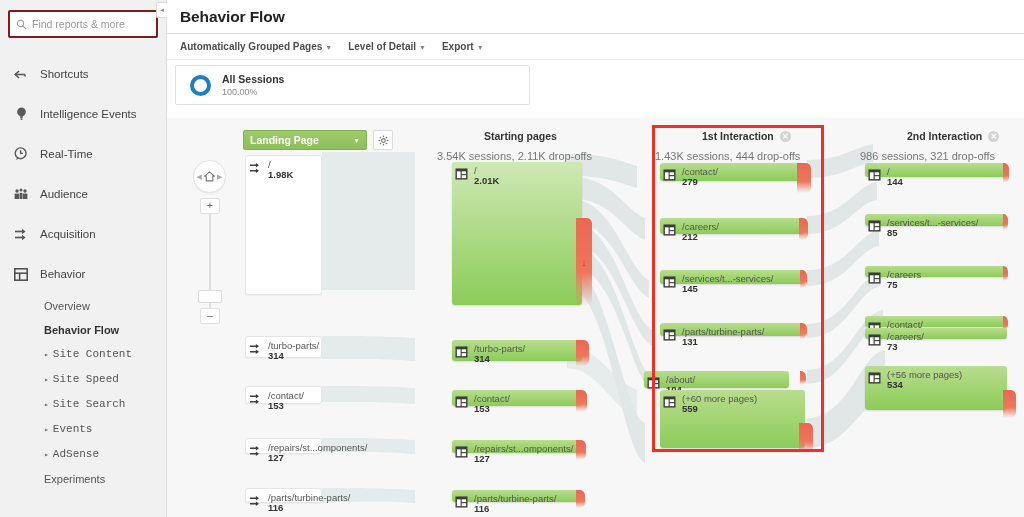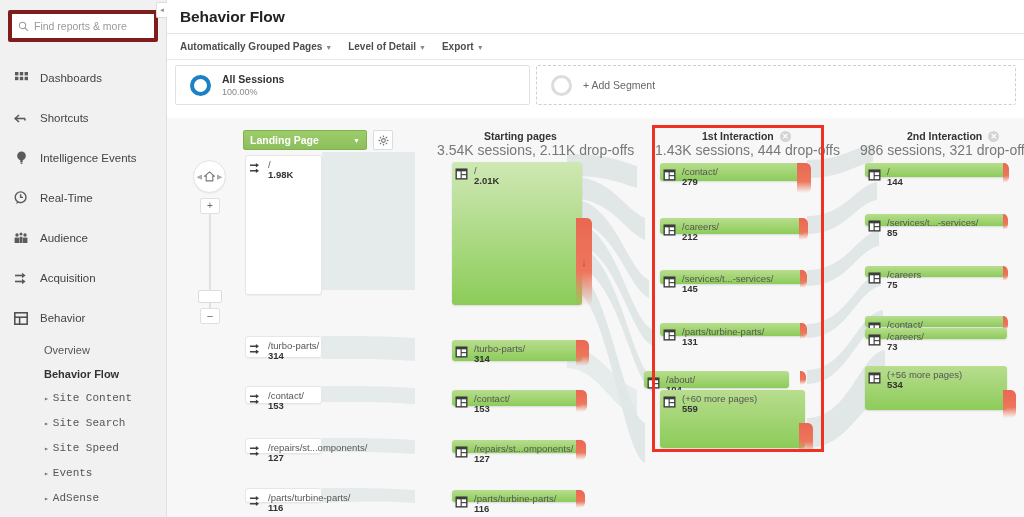--- a/index.html
+++ b/index.html
@@ -18,21 +18,21 @@
     background: #f1f1f1;
     border-right: 1px solid #e0e0e0;
     position: relative;
     flex: 0 0 167px;
   }
   .search-wrap { padding: 10px 8px 4px 8px; }
   .search-box {
     display: flex; align-items: center;
     height: 26px;
     background: #fff;
-    border: 4px solid #7f1d1d;
+    border: 2px solid #7f1d1d;
     border-radius: 2px;
     padding: 12px 6px;
   }
   .search-box svg { flex: 0 0 auto; margin-right: 5px; }
   .search-box input {
     border: 0; outline: 0; width: 100%;
     font-family: "Liberation Sans", sans-serif;
     font-size: 10.5px; color: #555;
     background: transparent;
   }
@@ -194,21 +194,21 @@
   .gear-btn {
     width: 20px; height: 20px;
     background: #fff; border: 1px solid #dcdcdc; border-radius: 2px;
     display: flex; align-items: center; justify-content: center;
     cursor: pointer;
   }
 
   
   .col-head { position: absolute; }
   .col-title { font-size: 10.5px; font-weight: bold; color: #333; display: flex; align-items: center; gap: 6px; padding-left: 47px; }
-  .col-sub { font-size: 14px; color: #777; margin-top: 0; white-space: nowrap; }
+  .col-sub { font-size: 11px; color: #777; margin-top: 8px; white-space: nowrap; }
   .close-x {
     width: 11px; height: 11px; border-radius: 50%;
     background: #d4d4d4; color: #fff;
     font-size: 8px; line-height: 11px; text-align: center;
     cursor: pointer;
   }
 
   
   .node { position: absolute; border-radius: 3px; }
   .node-label {
@@ -272,35 +272,20 @@
       <div class="search-box">
         <svg width="11" height="11" viewBox="0 0 16 16">
           <circle cx="6.5" cy="6.5" r="4.6" fill="none" stroke="#9a9a9a" stroke-width="1.5"></circle>
           <line x1="10" y1="10" x2="14.5" y2="14.5" stroke="#9a9a9a" stroke-width="1.6"></line>
         </svg>
         <input type="text" placeholder="Find reports &amp; more" style="">
       </div>
     </div>
 
     <div class="nav">
-      <div class="nav-item">
-        <span class="ico">
-          <svg width="13" height="13" viewBox="0 0 13 13">
-            <g fill="#5a5a5a">
-                <rect x="0" y="0" width="3.4" height="3.4"></rect>
-                <rect x="4.8" y="0" width="3.4" height="3.4"></rect>
-                <rect x="9.6" y="0" width="3.4" height="3.4"></rect>
-            <rect x="0" y="4.8" width="3.4" height="3.4"></rect>
-                <rect x="4.8" y="4.8" width="3.4" height="3.4"></rect>
-                <rect x="9.6" y="4.8" width="3.4" height="3.4"></rect>
-              </g>
-          </svg>
-        </span>
-        <span>Dashboards</span>
-      </div>
 
       <div class="nav-item">
         <span class="ico">
           <svg width="15" height="11" viewBox="0 0 15 11">
             <path d="M1 5.5 H11" stroke="#5a5a5a" stroke-width="1.6" fill="none"></path>
             <path d="M5 2 L1.2 5.5 L5 9" stroke="#5a5a5a" stroke-width="1.6" fill="none"></path>
             <path d="M11 5.5 V9" stroke="#5a5a5a" stroke-width="1.6" fill="none" stroke-dasharray="2 1.6"></path>
           </svg>
         </span>
         <span>Shortcuts</span>
@@ -362,22 +347,22 @@
             <line x1="5.6" y1="5.2" x2="5.6" y2="12.2" stroke="#4a4a4a" stroke-width="1.5"></line>
           </svg>
         </span>
         <span>Behavior</span>
       </div>
 
       <div class="sub-nav">
         <div class="sub-item">Overview</div>
         <div class="sub-item selected">Behavior Flow</div>
         <div class="sub-item nested">Site Content</div>
+        <div class="sub-item nested">Site Speed</div>
         <div class="sub-item nested">Site Search</div>
-        <div class="sub-item nested">Site Speed</div>
         <div class="sub-item nested">Events</div>
         <div class="sub-item nested">AdSense</div>
         <div class="sub-item">Experiments</div>
       </div>
     </div>
   </div>
 
   <div class="main">
 
     <div class="page-head">
@@ -396,24 +381,20 @@
       </div>
     </div>
 
     <div class="segbar">
       <div class="seg">
         <div class="ring"></div>
         <div>
           <div class="seg-name">All Sessions</div>
           <div class="seg-pct">100.00%</div>
         </div>
-      </div>
-      <div class="seg-add">
-        <div class="ring grey"></div>
-        <div class="seg-add-label">+ Add Segment</div>
       </div>
     </div>
 
     <div class="canvas">
       <div class="canvas-inner">
 
         <svg class="ribbons" viewBox="0 0 857 399" preserveAspectRatio="none">
           <g fill="#dfe6e6" opacity="0.95">
 
             <path d="M155,34 C200,34 210,34 248,34 L248,172 C210,172 200,172 155,172 Z" opacity="0.75"></path>

